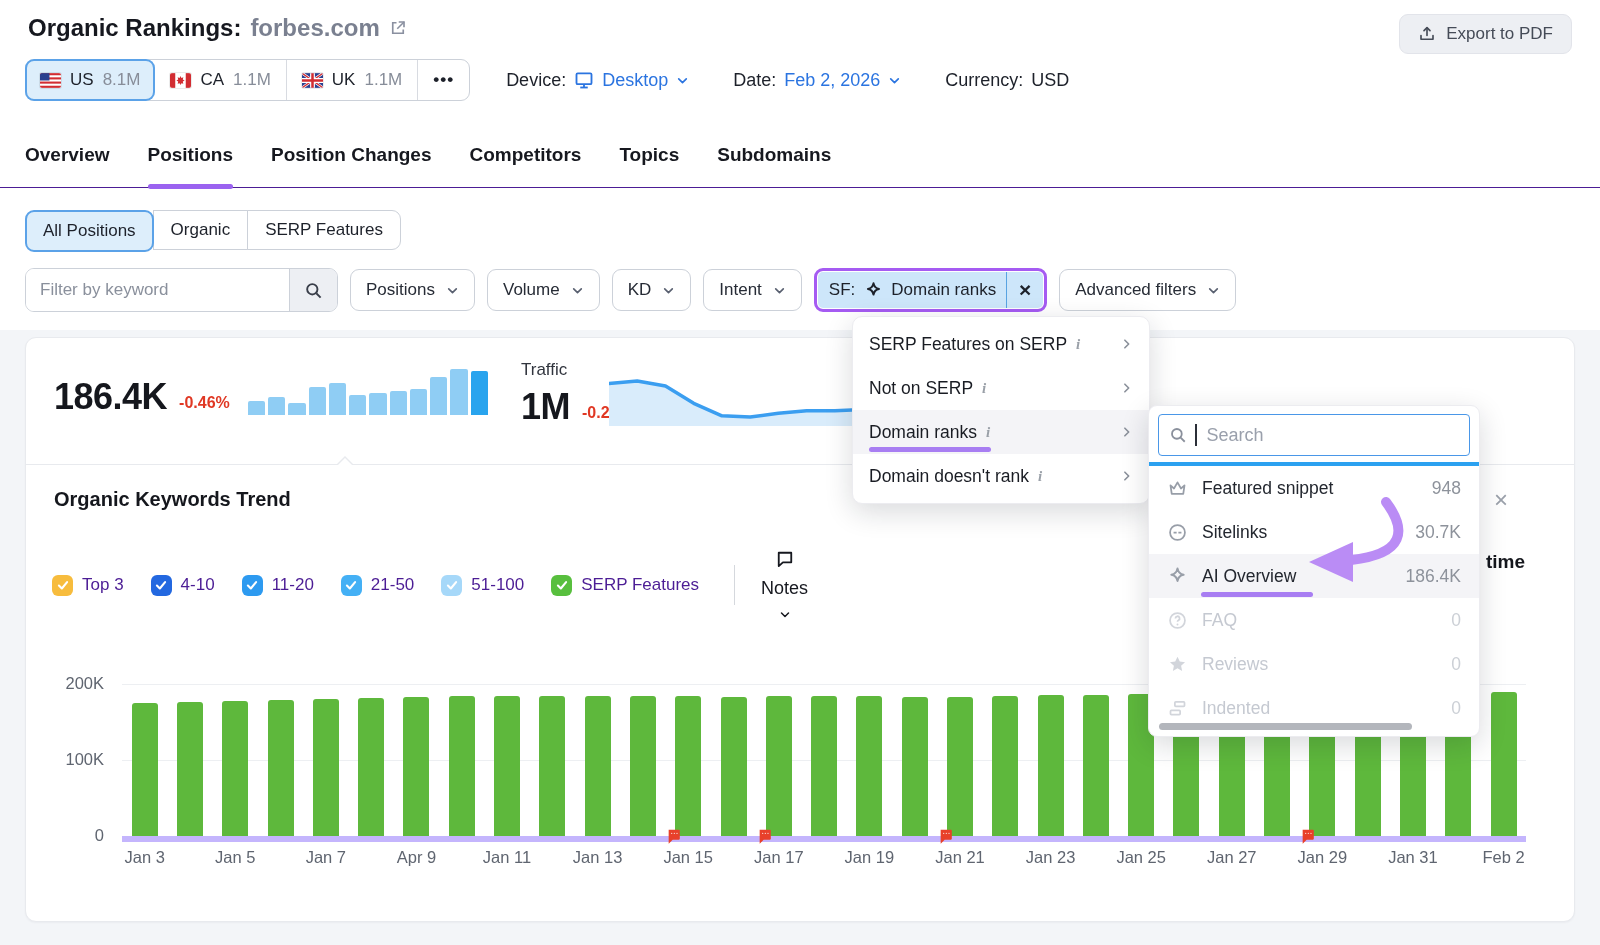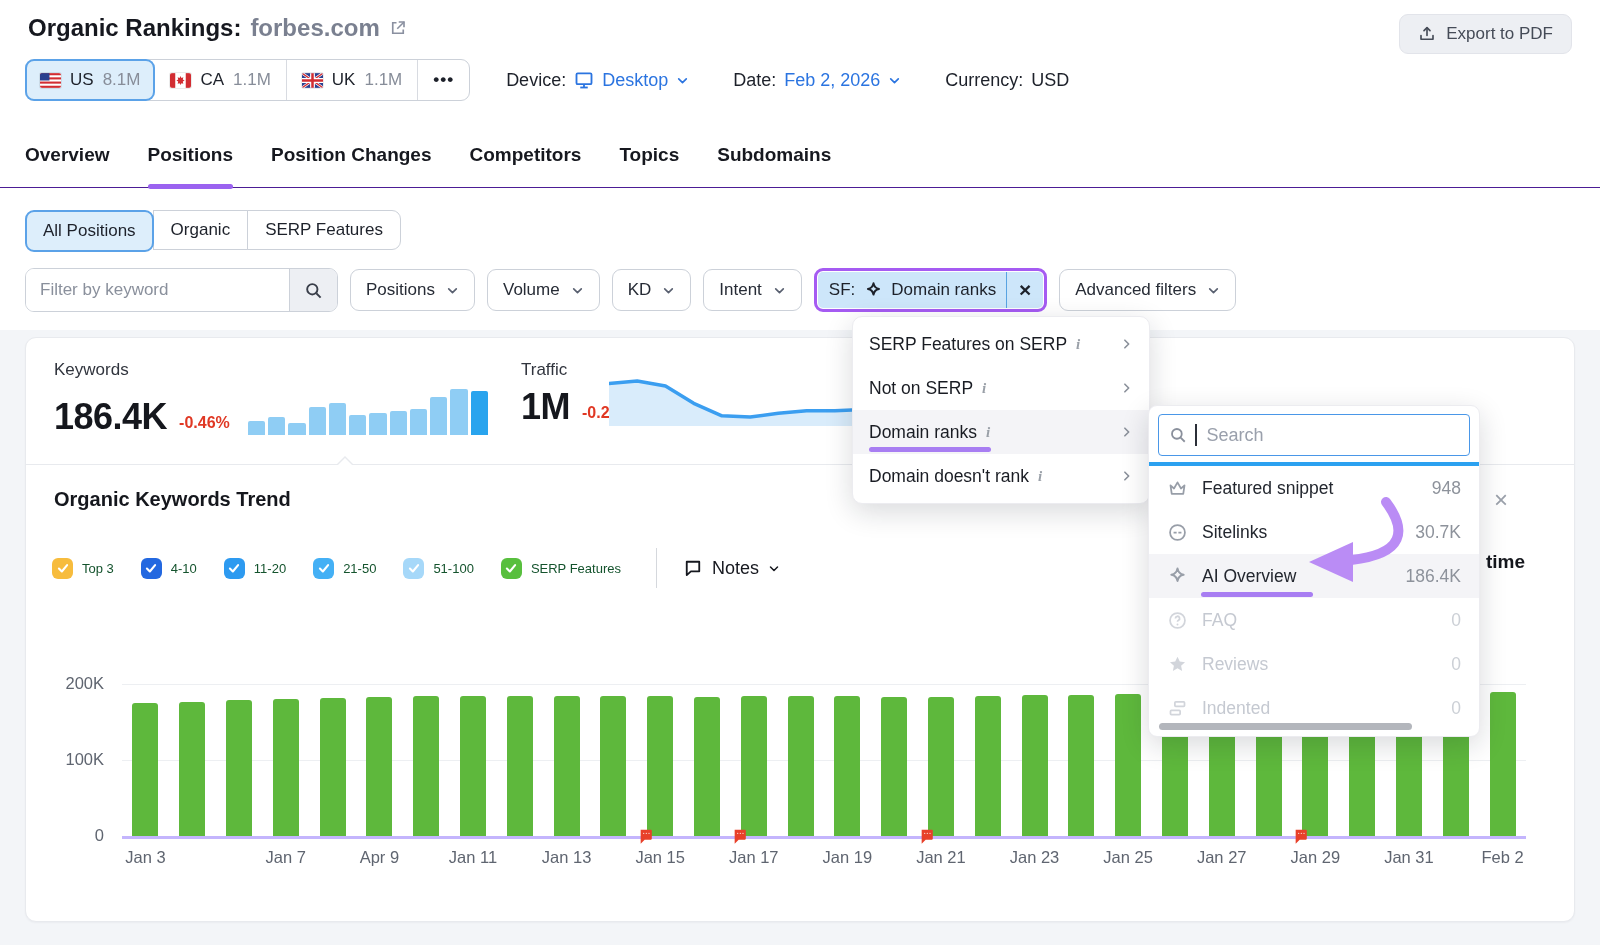--- a/index.html
+++ b/index.html
@@ -75,29 +75,29 @@
   .tr-spark{position:absolute;left:583px;top:36px;width:480px;height:52px;}
   .sum-div{position:absolute;left:0;right:0;top:126px;border-top:1px solid #e8eaee;}
   .caret{position:absolute;top:118px;left:310px;width:0;height:0;border-left:9px solid transparent;border-right:9px solid transparent;border-bottom:9px solid #e8eaee;}
   .caret::after{content:"";position:absolute;left:-8px;top:1.5px;border-left:8px solid transparent;border-right:8px solid transparent;border-bottom:8px solid #fff;}
   .sec-title{position:absolute;left:28px;top:150px;font-size:20px;font-weight:700;color:#15171d;}
 
   
   .legend{position:absolute;left:26px;top:210px;display:flex;align-items:center;}
   .legend-item{display:flex;align-items:center;gap:9px;margin-right:27px;cursor:pointer;}
   .cbox{width:21px;height:21px;border-radius:6px;display:flex;align-items:center;justify-content:center;}
-  .legend-label{font-size:13px;color:#14532d;}
+  .legend-label{font-size:17px;color:#4c1d95;}
   .leg-div{width:1px;height:40px;background:#d5d8dd;margin:0 20px 0 8px;}
-  .notes-btn{display:flex;align-items:center;gap:9px;font-size:18px;color:#16181f;cursor:pointer;background:none;border:none;font-family:inherit;}
+  .notes-btn{display:flex;align-items:center;gap:9px;font-size:18px;color:#16181f;cursor:pointer;background:none;border:none;font-family:inherit;flex-direction:column;}
   .notes-btn .nicon{color:#16181f;}
   .notes-btn .chev{color:#16181f;width:12px;}
 
   
   .ylab{position:absolute;left:14px;width:64px;text-align:right;font-size:16.5px;color:#5f6570;}
-  .plot{position:absolute;left:96px;right:48px;top:346px;height:152px;border-bottom:3px solid #c4b5fd;display:flex;justify-content:space-between;align-items:flex-end;}
+  .plot{position:absolute;left:96px;right:48px;top:346px;height:152px;border-bottom:6px solid #c4b5fd;display:flex;justify-content:space-between;align-items:flex-end;}
   .gline{position:absolute;left:0;right:0;height:1px;background:#edeff2;}
   .slot{position:relative;flex:1;display:flex;justify-content:center;align-items:flex-end;height:100%;}
   .bar{width:26px;background:#5eb83c;border-radius:3px 3px 0 0;}
   .xlabel{position:absolute;top:calc(100% + 12px);white-space:nowrap;font-size:16.5px;color:#5f6570;left:50%;transform:translateX(-50%);}
   .flag-marker{position:absolute;bottom:-8px;left:50%;margin-left:-22px;width:16px;height:16px;}
 
   
   .menu1{position:absolute;left:852px;top:316px;width:296px;background:#fff;border:1px solid #ececf0;border-radius:10px;box-shadow:0 8px 28px rgba(20,24,40,.16);padding:5px 0;z-index:20;}
   .m1-item{position:relative;height:44px;display:flex;align-items:center;padding:0 16px;cursor:pointer;font-size:17.5px;color:#191c23;}
   .m1-item.active{background:#f4f4f7;}
@@ -313,21 +313,20 @@
       <span class="icon">
         <svg width="13" height="13" viewBox="0 0 24 24" fill="none" stroke="currentColor" stroke-width="3" stroke-linecap="round" stroke-linejoin="round">
             <polyline points="5,9 12,16 19,9"></polyline>
           </svg>
       </span>
     </button>
   </div>
 
   <div class="card">
     <div class="kw-block">
-      <div class="sum-label">Keywords</div>
       <div class="big-row">
         <span class="big-num">186.4K</span>
         <span class="chg">-0.46%</span>
         <div class="kw-spark" id="kw-spark">
             <div class="sb" style="height: 14px;"></div>
             <div class="sb" style="height: 18px;"></div>
             <div class="sb" style="height: 12px;"></div>
             <div class="sb" style="height: 28px;"></div>
             <div class="sb" style="height: 32px;"></div>
             <div class="sb" style="height: 20px;"></div>
@@ -440,20 +439,24 @@
       <div class="gline" style="top:0;"></div>
       <div class="gline" style="top:76px;"></div>
     <div class="slot">
           <div class="bar" style="height: 133px; background: rgb(94, 184, 60);"></div>
           <div class="xlabel">Jan 3</div>
         </div>
         <div class="slot">
           <div class="bar" style="height: 134px; background: rgb(94, 184, 60);"></div>
         </div>
         <div class="slot">
+          <div class="bar" style="height: 135px; background: rgb(94, 184, 60);"></div>
+          <div class="xlabel">Jan 5</div>
+        </div>
+        <div class="slot">
           <div class="bar" style="height: 136px; background: rgb(94, 184, 60);"></div>
         </div>
         <div class="slot">
           <div class="bar" style="height: 137px; background: rgb(94, 184, 60);"></div>
           <div class="xlabel">Jan 7</div>
         </div>
         <div class="slot">
           <div class="bar" style="height: 138px; background: rgb(94, 184, 60);"></div>
         </div>
         <div class="slot">

